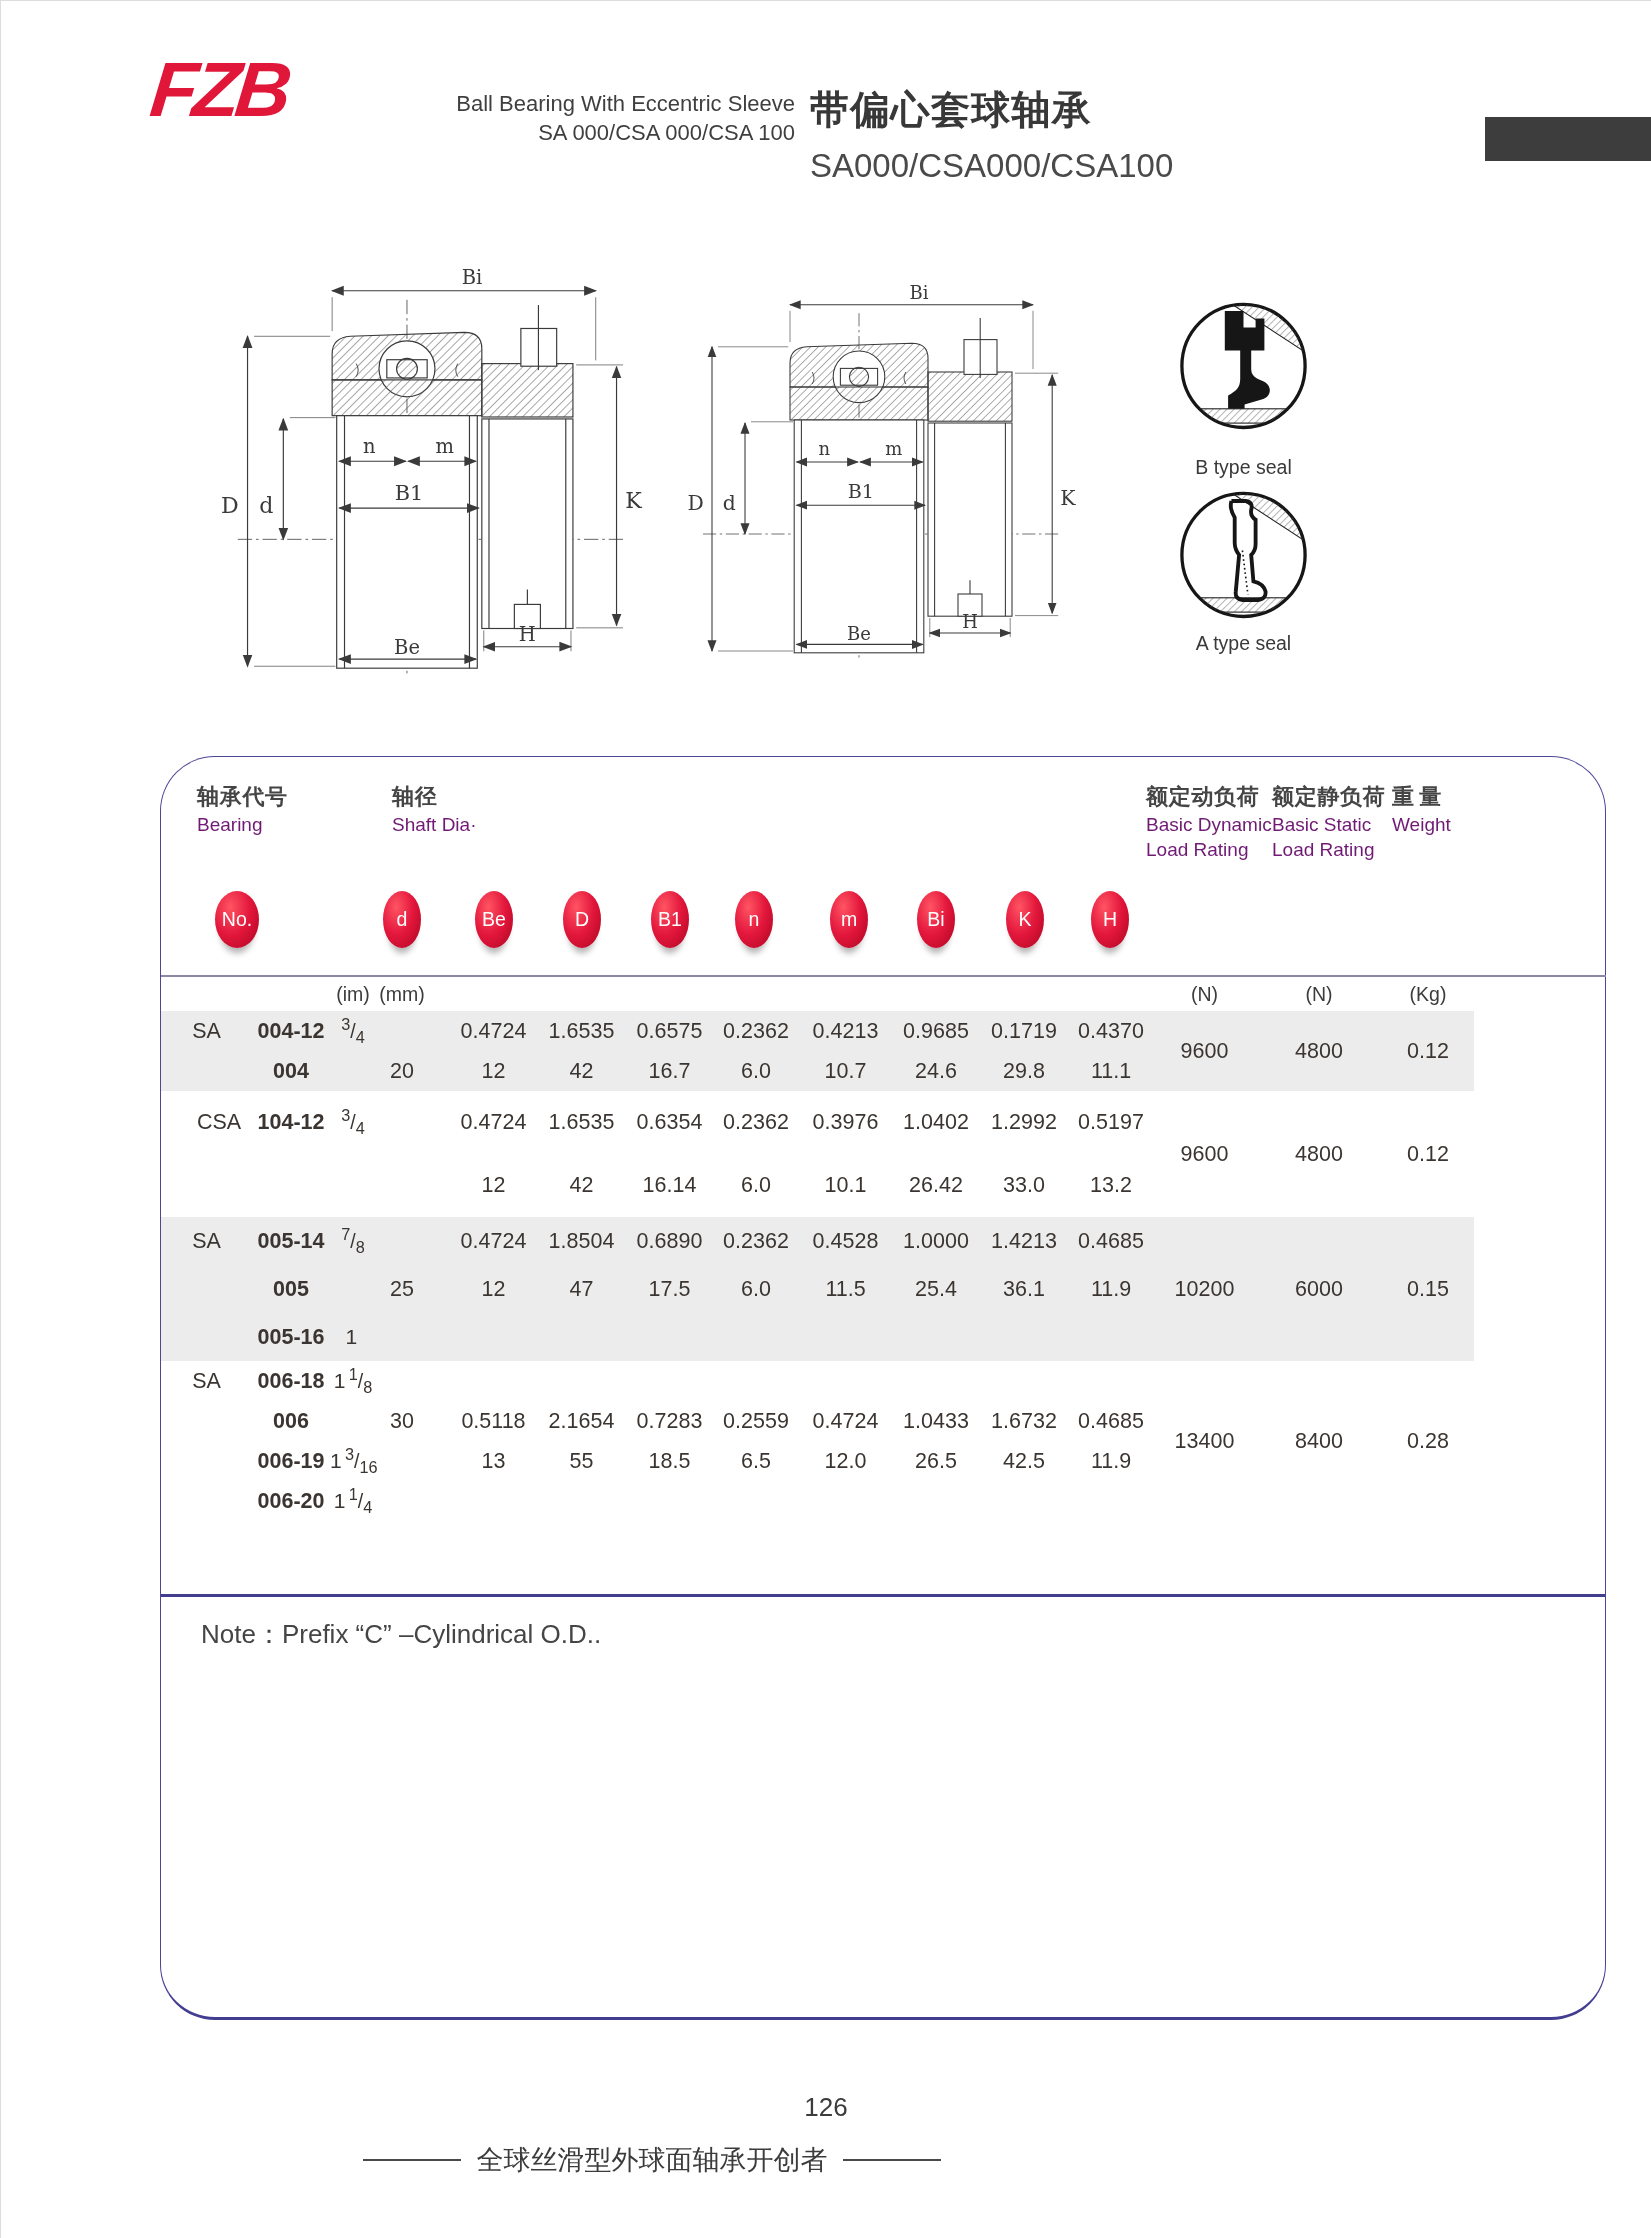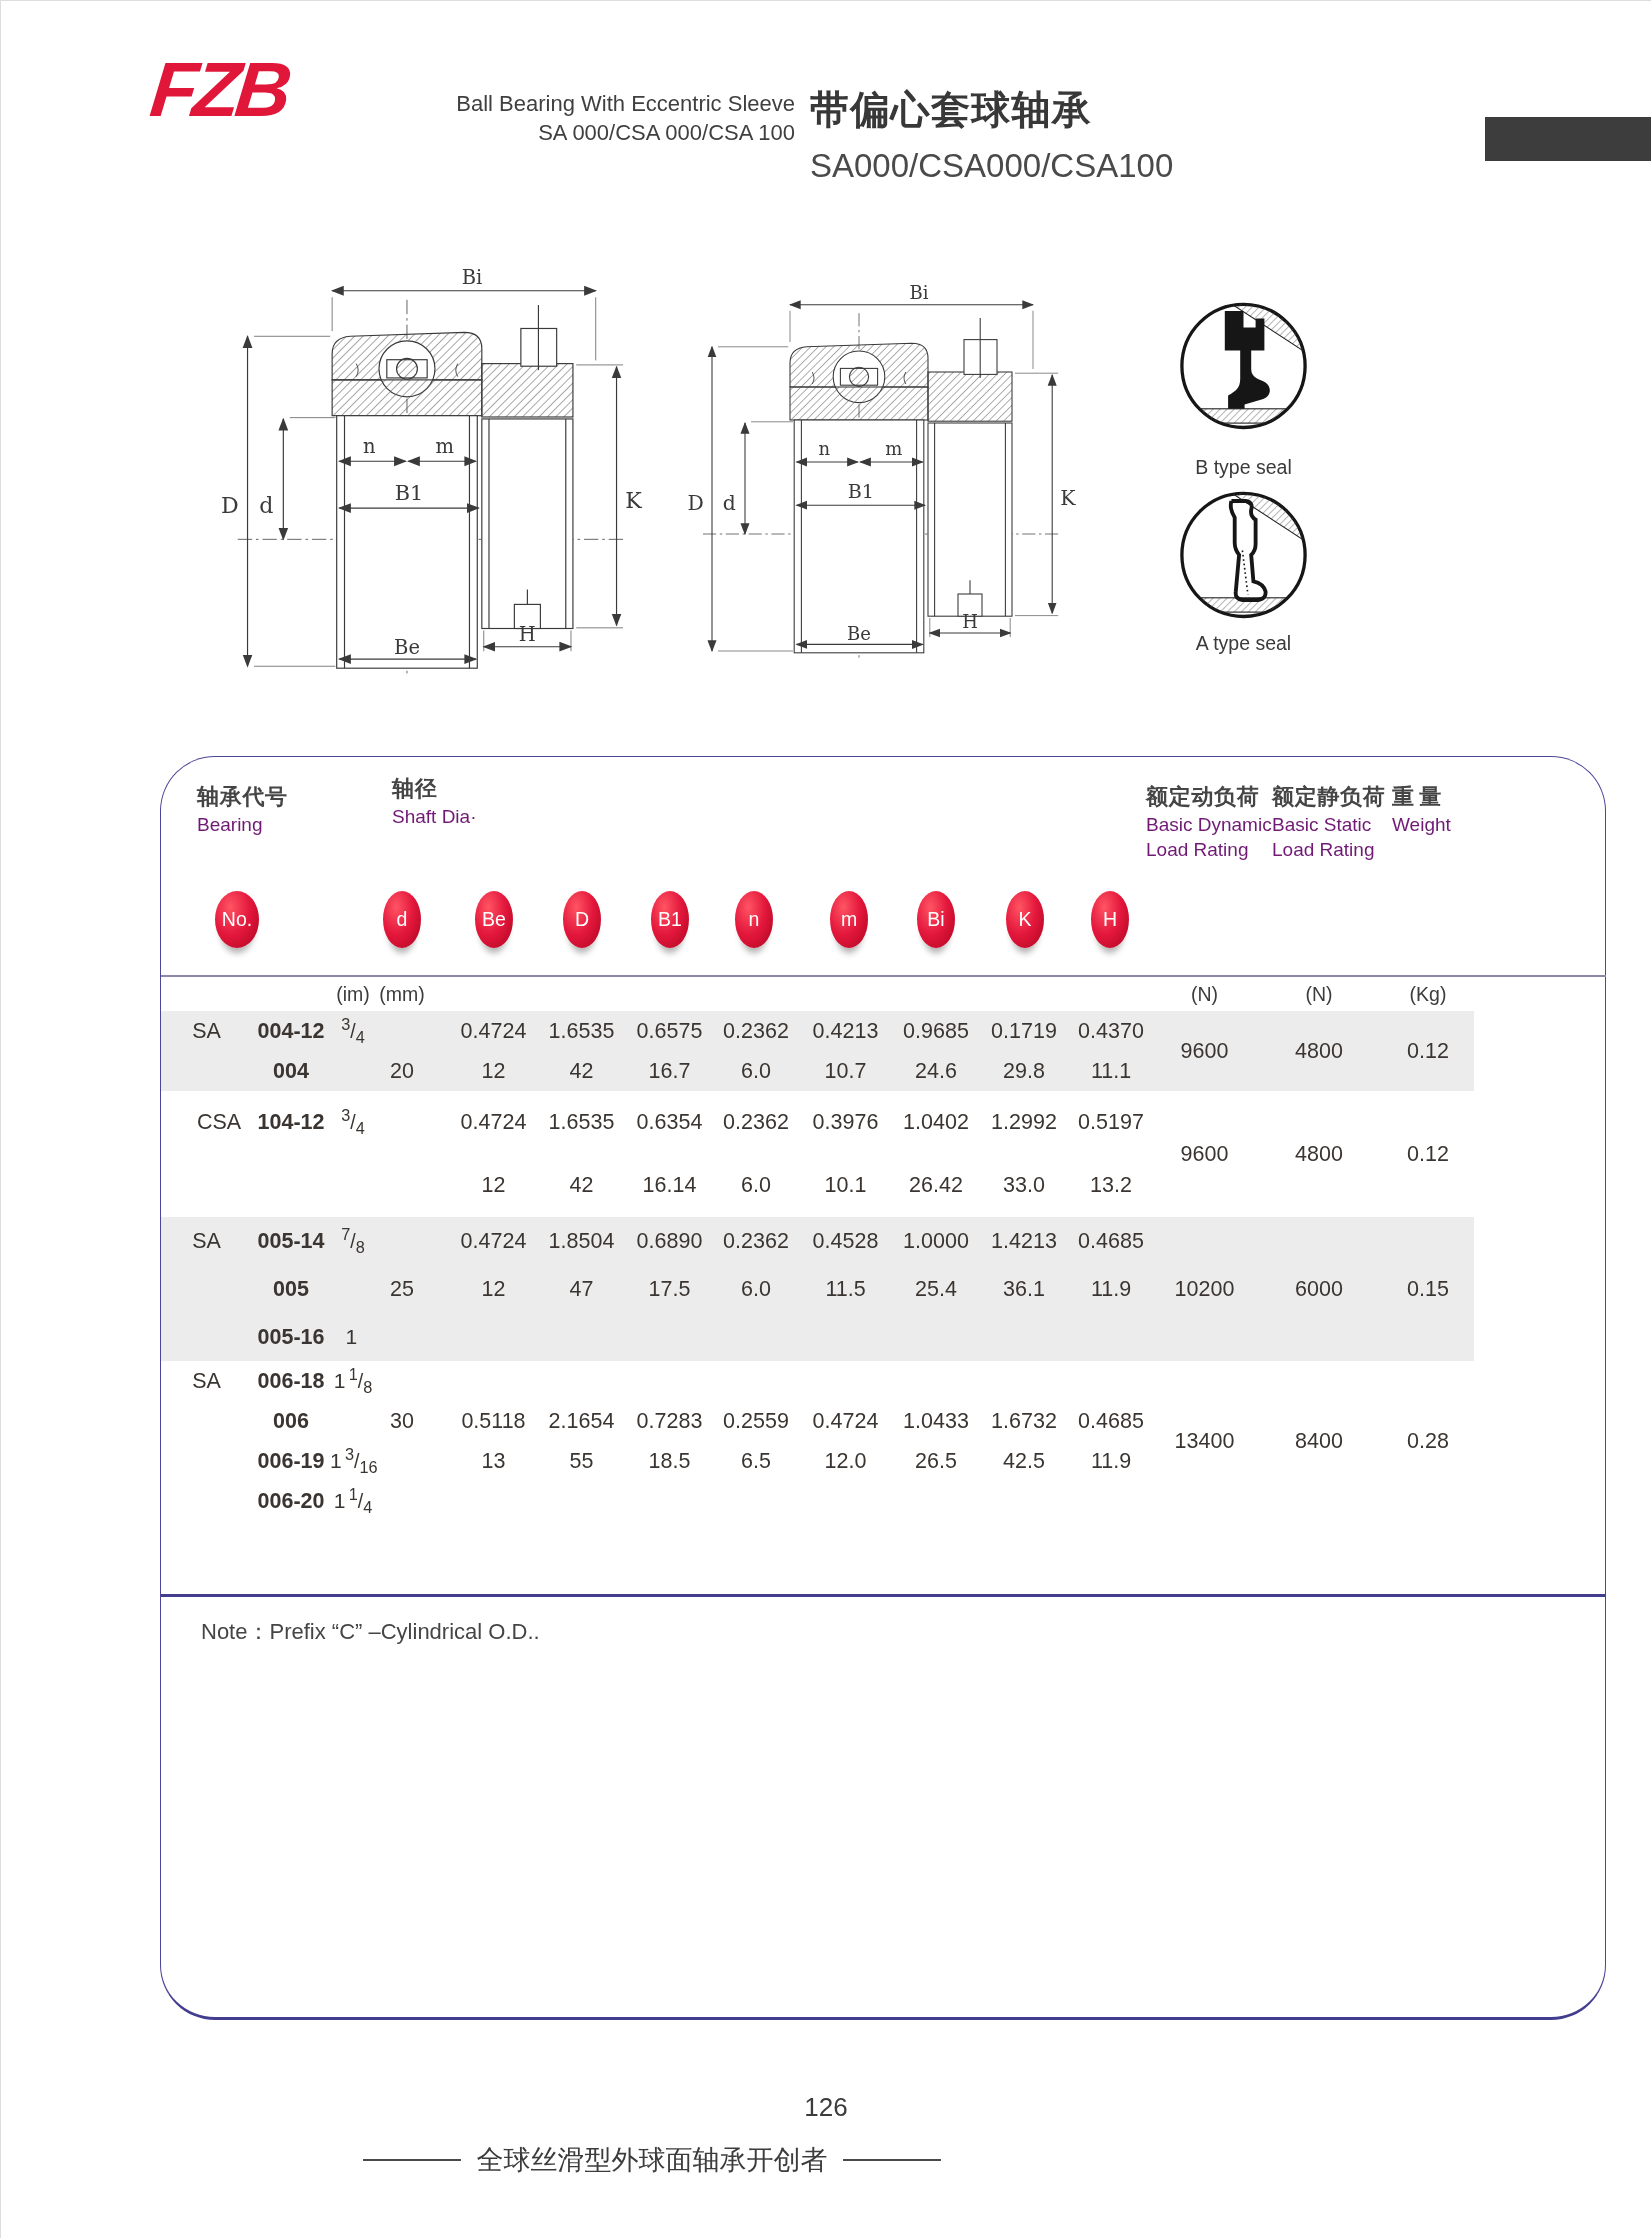--- a/index.html
+++ b/index.html
@@ -38,21 +38,21 @@
   td.c-pfx{text-align:left;padding-left:29px;font-size:22px;color:#3b3b3b;}
   td.c-num{text-align:left;font-size:22px;font-weight:700;color:#2b2e88;}
   td.c-shaft{text-align:left;white-space:nowrap;}
   .whole{font-size:21px;margin-right:3.3px;}
   .fnum{font-size:16.3px;vertical-align:super;}
   .fslash{font-size:19.5px;}
   .fden{font-size:16.3px;vertical-align:sub;}
   td.c-load{font-size:21.5px;}
   
   .bottom-rule{position:absolute;left:0;top:837px;width:1444px;height:2.6px;background:#433d8f;}
-  .note{position:absolute;left:40px;top:860px;font-size:22px;color:#454545;}
+  .note{position:absolute;left:40px;top:860px;font-size:26px;color:#454545;}
   
   .page-num{position:absolute;left:0;top:2092px;width:1652px;text-align:center;font-size:26px;color:#3c3c3c;}
   .slogan{position:absolute;left:0;top:2142px;width:1304px;display:flex;align-items:center;justify-content:center;gap:15.6px;font-size:27px;color:#3c3c3c;}
   .slogan .dash{width:98px;height:2.6px;background:#4a4a4a;}
 </style>
 </head>
 <body>
 
 <div class="page-frame"></div>
 
@@ -220,21 +220,21 @@
   </g>
 </svg>
 <div class="seal-label" style="left:1172px;top:632px;">A type seal</div>
 
 <div class="card">
 
   <div class="hlabel" style="left:36px;top:25px;">
     <div class="cn">轴承代号</div>
     <div class="en">Bearing</div>
   </div>
-  <div class="hlabel" style="left:231px;top:17px;">
+  <div class="hlabel" style="left:231px;top:25px;">
     <div class="cn">轴径</div>
     <div class="en">Shaft Dia·</div>
   </div>
   <div class="hlabel" style="left:985px;top:25px;">
     <div class="cn">额定动负荷</div>
     <div class="en">Basic Dynamic</div>
     <div class="en">Load Rating</div>
   </div>
   <div class="hlabel" style="left:1111px;top:25px;">
     <div class="cn">额定静负荷</div>

